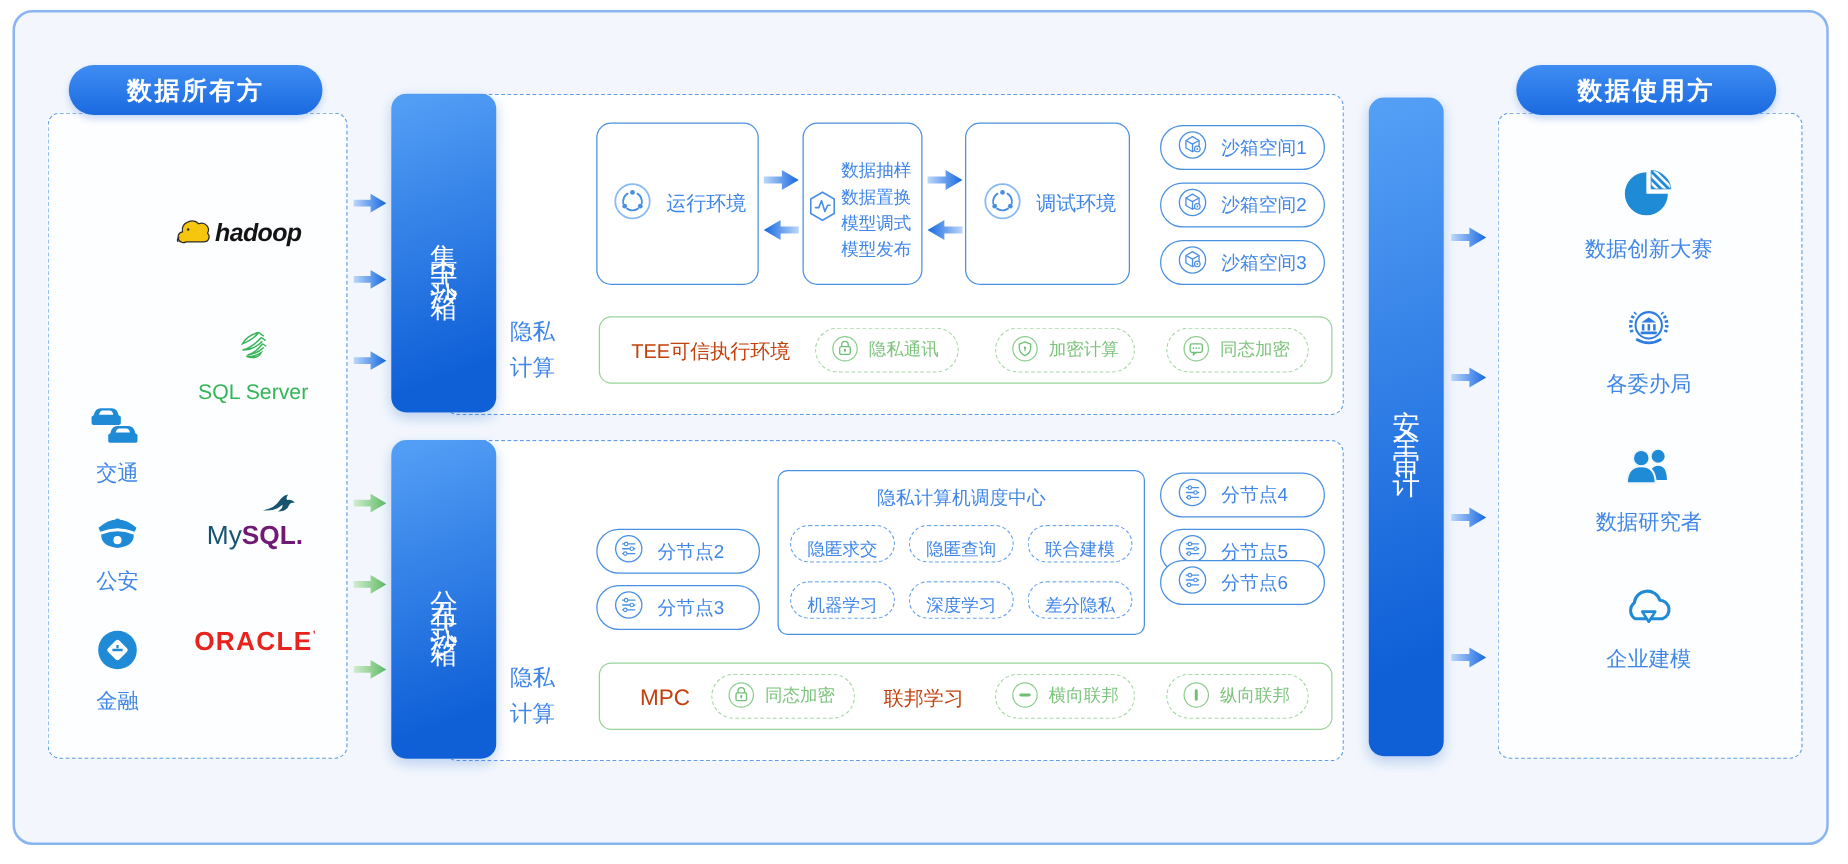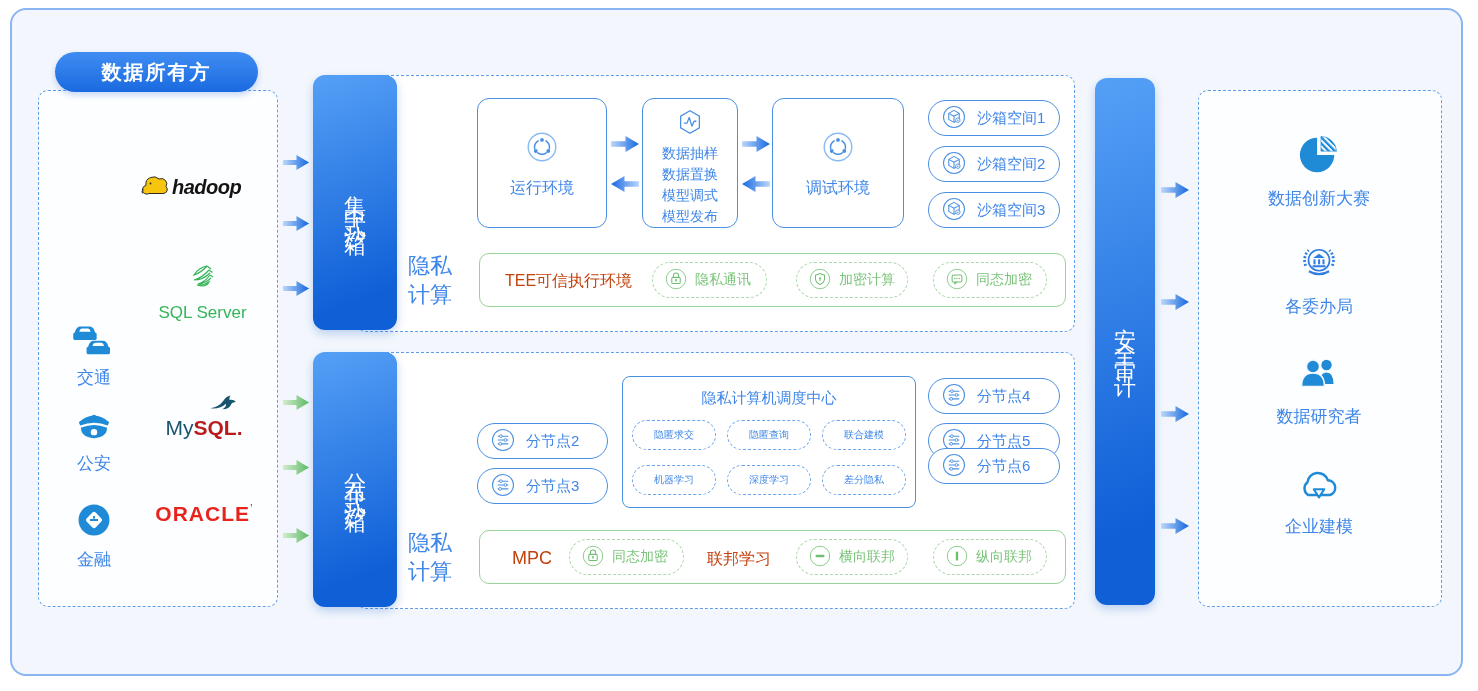--- a/index.html
+++ b/index.html
@@ -16,54 +16,54 @@
   .vbar{position:absolute;width:84px;border-radius:12px;background:linear-gradient(160deg,#55a0f6 0%,#0f5fd7 85%);
         display:flex;align-items:center;justify-content:center;box-shadow:0 4px 10px rgba(20,90,200,.25);}
   .vbar .vtext{writing-mode:vertical-rl;color:#fff;font-size:22px;letter-spacing:10px;font-weight:500;}
   .vbar.audit .vtext{letter-spacing:16px;}
 
   
   .dashbox{position:absolute;border:1px dashed #5f9de8;border-radius:10px;background:#fff;}
 
   
   .bluebox{position:absolute;border:1px solid #4a90e2;border-radius:12px;background:#fff;box-sizing:border-box;
-           display:flex;flex-direction:column;align-items:center;color:#3f86e8;}
+           display:flex;flex-direction:row;align-items:center;color:#3f86e8;}
   .bluebox .lbl{font-size:16px;color:#3f86e8;}
 
   
   .npill{position:absolute;display:flex;align-items:center;gap:9px;border:1px solid #4a90e2;border-radius:18px;
          background:#fff;box-sizing:border-box;height:36px;padding:0 8px 0 11px;color:#3f86e8;font-size:15px;}
 
   
-  .dpill{position:absolute;display:flex;align-items:center;justify-content:center;border:1px dashed #6aa5ec;
-         border-radius:15px;color:#3f86e8;font-size:10px;background:#fff;box-sizing:border-box;}
+  .dpill{position:absolute;display:flex;align-items:flex-end;justify-content:center;border:1px dashed #6aa5ec;
+         border-radius:15px;color:#3f86e8;font-size:14px;background:#fff;box-sizing:border-box;}
 
   
   .greenbox{position:absolute;border:1px solid #9ad29a;border-radius:10px;background:#fff;box-sizing:border-box;}
   .gpill{position:absolute;display:flex;align-items:center;gap:6px;border:1px dashed #a9d8a9;border-radius:18px;
          color:#7cc47c;font-size:14px;background:#fff;box-sizing:border-box;height:36px;padding:0 10px;}
   .gtext{position:absolute;color:#c2410c;}
 
-  .privacy{position:absolute;color:#3f86e8;font-size:22px;font-weight:500;line-height:29px;text-align:left;}
+  .privacy{position:absolute;color:#3f86e8;font-size:18px;font-weight:500;line-height:29px;text-align:left;}
 
   .arrow{position:absolute;}
   .arrow.left{transform:scaleX(-1);}
 
   .sec{position:absolute;width:92px;left:48px;text-align:center;}
   .sec .slabel{display:block;margin-top:4px;font-size:17px;color:#3f86e8;}
   .ritem{position:absolute;width:170px;left:1234px;text-align:center;}
   .ritem .rlabel{display:block;margin-top:6px;font-size:17px;color:#3f86e8;}
 
   .logo{position:absolute;}
   .logo-hadoop{display:flex;align-items:center;gap:2px;}
   .hadoop-word{font-size:20px;font-weight:700;font-style:italic;color:#141414;letter-spacing:-0.5px;}
   .sqlserver-word{display:block;font-size:17px;color:#35b558;font-weight:500;margin-top:1px;}
   .mysql-line{font-size:21px;}
   .mysql-my{color:#19546f;font-weight:500;}
-  .mysql-sql{color:#b91c1c;font-weight:700;}
+  .mysql-sql{color:#701a75;font-weight:700;}
   .oracle-word{font-size:21px;font-weight:700;color:#e8231d;letter-spacing:1px;}
   .oracle-mark{font-size:12px;vertical-align:top;color:#e8231d;}
 
   .sched-title{position:absolute;width:100%;top:12px;text-align:center;font-size:15px;color:#3f86e8;}
 </style>
 </head>
 <body>
 
 <svg width="0" height="0" style="position:absolute" aria-hidden="true">
 <defs>
@@ -521,20 +521,23 @@
       <use href="#sym-arrow" fill="url(#agB)"></use>
     </svg>
   <svg class="arrow" style="left:1160px;top:404px;" width="30" height="20">
       <use href="#sym-arrow" fill="url(#agB)"></use>
     </svg>
   <svg class="arrow" style="left:1160px;top:516px;" width="30" height="20">
       <use href="#sym-arrow" fill="url(#agB)"></use>
     </svg>
 
   <div class="panel" style="left:1198px;top:90px;width:242px;height:515px;"></div>
+  <div class="hdr" style="left:1213px;top:52px;width:208px;height:40px;">
+    <span>数据使用方</span>
+  </div>
 
   <div class="ritem" style="top:133px;">
     <span><svg width="44" height="44">
           <use href="#sym-pie"></use>
         </svg></span>
     <span class="rlabel">数据创新大赛</span>
   </div>
   <div class="ritem" style="top:241px;">
     <span><svg width="44" height="44">
           <use href="#sym-gov"></use>

